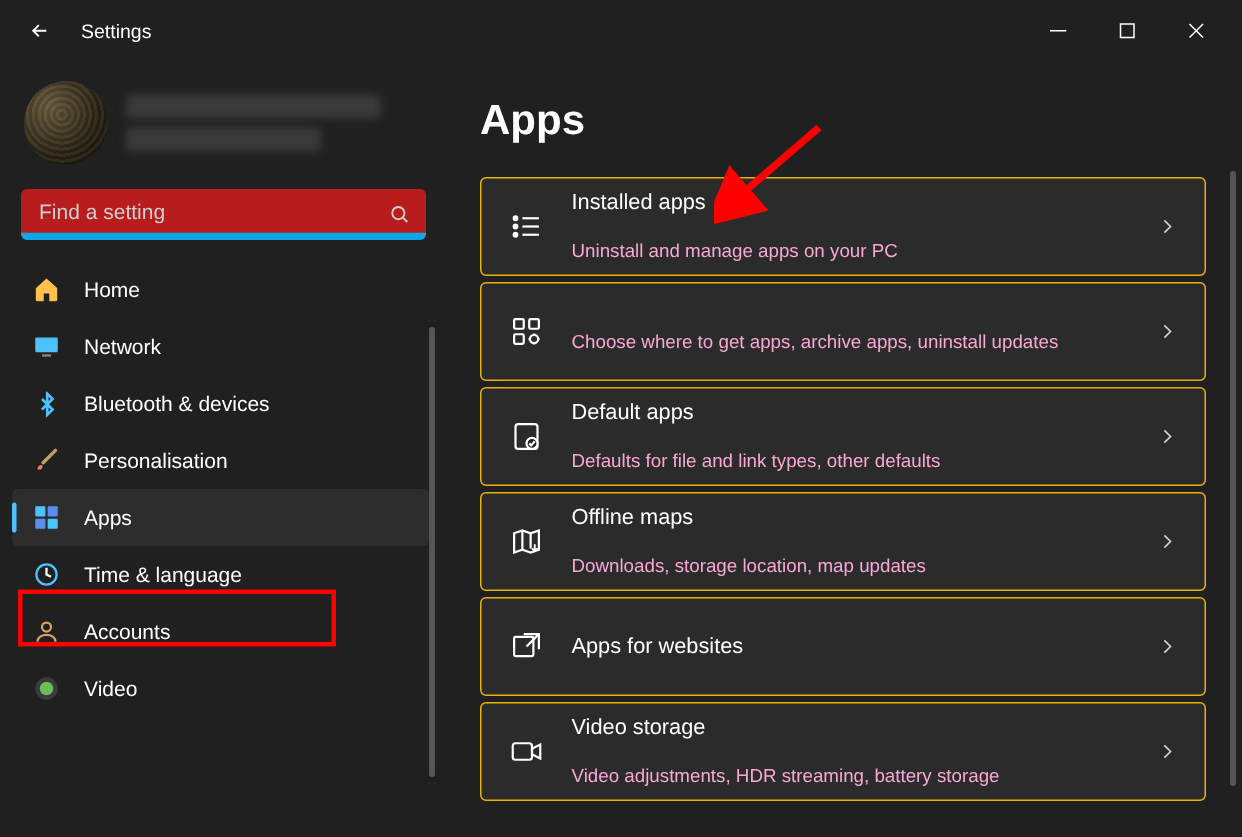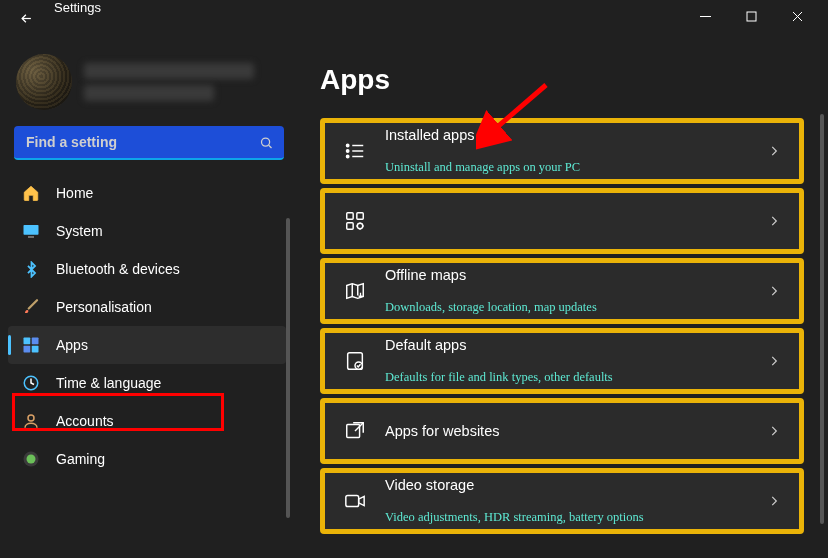--- a/index.html
+++ b/index.html
@@ -10,20 +10,21 @@
     color: #ffffff;
     font-family: "Segoe UI", Arial, sans-serif;
     font-size: 14px;
     overflow: hidden;
     position: relative;
   }
 
   
   .titlebar {
     display: flex;
+    align-items: center;
     height: 40px;
     padding: 0 8px;
   }
   .back-btn {
     width: 36px; height: 36px;
     display: flex; align-items: center; justify-content: center;
     color: #fff; font-size: 16px; cursor: pointer;
   }
   .title-label {
     font-size: 13px;
@@ -90,29 +91,28 @@
   .account-email { width: 130px; }
 
   
   .search-wrap {
     margin: 0 6px 14px 6px;
     position: relative;
   }
   .search {
     width: 100%;
     height: 34px;
-    background: #1d4ed8;
+    background: #b91c1c;
     border: none;
-    border-bottom: 2px solid #0ea5e9;
+    border-bottom: 5px solid #0ea5e9;
     border-radius: 4px;
     color: #cfcfcf;
     padding: 0 36px 0 12px;
     font-size: 14px;
     outline: none;
-    font-weight: bold;
   }
   .search::placeholder { color: #cfcfcf; }
   .search-icon {
     position: absolute; right: 10px; top: 50%; transform: translateY(-50%);
     color: #cfcfcf;
   }
 
   
   .nav {
     overflow-y: auto;
@@ -168,37 +168,37 @@
   }
 
   
   .cards {
     display: flex;
     flex-direction: column;
     gap: 4px;
   }
   .card {
     background: #2b2b2b;
-    border: 5px solid #eab308;
+    border: 1px solid #eab308;
     border-radius: 4px;
     height: 66px;
     display: flex;
     align-items: center;
     padding: 0 18px;
     cursor: pointer;
   }
   .card-icon {
     width: 24px; height: 24px;
     display:flex; align-items:center; justify-content:center;
     margin-right: 18px;
     color: #fff;
   }
   .card-text { flex: 1; min-width: 0; }
   .card-title { font-size: 14.5px; color: #fff; line-height: 1.25; }
-  .card-desc { font-size: 12.5px; color: #5eead4; line-height: 1.25; margin-top:16px;font-family:Liberation Serif, serif; }
+  .card-desc { font-size: 12.5px; color: #f9a8d4; line-height: 1.25; margin-top:16px; }
   .card-chevron { color: #cfcfcf; }
 
   
   .main-scroll {
     position: absolute;
     right: 4px; top: 74px;
     width: 4px; height: 410px;
     background: #555;
     border-radius: 2px;
   }
@@ -271,21 +271,21 @@
         </span>
         <span class="nav-label">Home</span>
       </div>
       <div class="nav-item">
         <span class="nav-icon">
           <svg width="18" height="18" viewBox="0 0 24 24">
               <rect x="2" y="4" width="20" height="13" rx="1" fill="#4cc2ff"></rect>
               <rect x="8" y="19" width="8" height="2" fill="#888"></rect>
             </svg>
         </span>
-        <span class="nav-label">System</span>
+        <span class="nav-label">Network</span>
       </div>
       <div class="nav-item">
         <span class="nav-icon">
           <svg width="17" height="17" viewBox="0 0 24 24" fill="none" stroke="#4cc2ff" stroke-width="2.5">
               <path d="M7 7l10 10-5 5V2l5 5L7 17"></path>
             </svg>
         </span>
         <span class="nav-label">Bluetooth &amp; devices</span>
       </div>
       <div class="nav-item">
@@ -326,21 +326,21 @@
         </span>
         <span class="nav-label">Accounts</span>
       </div>
       <div class="nav-item">
         <span class="nav-icon">
           <svg width="18" height="18" viewBox="0 0 24 24">
               <circle cx="12" cy="12" r="10" fill="#3a3a3a"></circle>
               <circle cx="12" cy="12" r="6" fill="#6bbf59"></circle>
             </svg>
         </span>
-        <span class="nav-label">Gaming</span>
+        <span class="nav-label">Video</span>
       </div>
     </div>
 
     <div class="side-scroll"></div>
   </div>
 
   <div class="main">
     <h1 class="page-title">Apps</h1>
 
     <div class="cards">
@@ -371,20 +371,40 @@
         <span class="card-icon">
           <svg width="22" height="22" viewBox="0 0 24 24" fill="none" stroke="currentColor" stroke-width="1.6">
               <rect x="3" y="3" width="7" height="7" rx="1"></rect>
               <rect x="14" y="3" width="7" height="7" rx="1"></rect>
               <rect x="3" y="14" width="7" height="7" rx="1"></rect>
               <circle cx="17.5" cy="17.5" r="3"></circle>
               <path d="M17.5 13.5v1M17.5 20.5v1M13.5 17.5h1M20.5 17.5h1"></path>
             </svg>
         </span>
         <div class="card-text">
+          <div class="card-desc">Choose where to get apps, archive apps, uninstall updates</div>
+        </div>
+        <span class="card-chevron">
+          <svg width="14" height="14" viewBox="0 0 24 24" fill="none" stroke="currentColor" stroke-width="2">
+              <path d="M9 5l7 7-7 7"></path>
+            </svg>
+        </span>
+      </div>
+
+      <div class="card">
+        <span class="card-icon">
+          <svg width="22" height="22" viewBox="0 0 24 24" fill="none" stroke="currentColor" stroke-width="1.6">
+              <rect x="4" y="3" width="16" height="18" rx="2"></rect>
+              <circle cx="16" cy="17" r="4" fill="#202020"></circle>
+              <path d="M14 17l1.5 1.5L18 15.5"></path>
+            </svg>
+        </span>
+        <div class="card-text">
+          <div class="card-title">Default apps</div>
+          <div class="card-desc">Defaults for file and link types, other defaults</div>
         </div>
         <span class="card-chevron">
           <svg width="14" height="14" viewBox="0 0 24 24" fill="none" stroke="currentColor" stroke-width="2">
               <path d="M9 5l7 7-7 7"></path>
             </svg>
         </span>
       </div>
 
       <div class="card">
         <span class="card-icon">
@@ -401,39 +421,20 @@
         <span class="card-chevron">
           <svg width="14" height="14" viewBox="0 0 24 24" fill="none" stroke="currentColor" stroke-width="2">
               <path d="M9 5l7 7-7 7"></path>
             </svg>
         </span>
       </div>
 
       <div class="card">
         <span class="card-icon">
           <svg width="22" height="22" viewBox="0 0 24 24" fill="none" stroke="currentColor" stroke-width="1.6">
-              <rect x="4" y="3" width="16" height="18" rx="2"></rect>
-              <circle cx="16" cy="17" r="4" fill="#202020"></circle>
-              <path d="M14 17l1.5 1.5L18 15.5"></path>
-            </svg>
-        </span>
-        <div class="card-text">
-          <div class="card-title">Default apps</div>
-          <div class="card-desc">Defaults for file and link types, other defaults</div>
-        </div>
-        <span class="card-chevron">
-          <svg width="14" height="14" viewBox="0 0 24 24" fill="none" stroke="currentColor" stroke-width="2">
-              <path d="M9 5l7 7-7 7"></path>
-            </svg>
-        </span>
-      </div>
-
-      <div class="card">
-        <span class="card-icon">
-          <svg width="22" height="22" viewBox="0 0 24 24" fill="none" stroke="currentColor" stroke-width="1.6">
               <rect x="3" y="5" width="14" height="14" rx="1"></rect>
               <path d="M10 3h11v11"></path>
               <path d="M21 3l-9 9"></path>
             </svg>
         </span>
         <div class="card-text">
           <div class="card-title">Apps for websites</div>
         </div>
         <span class="card-chevron">
           <svg width="14" height="14" viewBox="0 0 24 24" fill="none" stroke="currentColor" stroke-width="2">
@@ -444,21 +445,21 @@
 
       <div class="card">
         <span class="card-icon">
           <svg width="22" height="22" viewBox="0 0 24 24" fill="none" stroke="currentColor" stroke-width="1.6">
               <rect x="2" y="6" width="14" height="12" rx="2"></rect>
               <path d="M16 10l6-3v10l-6-3z"></path>
             </svg>
         </span>
         <div class="card-text">
           <div class="card-title">Video storage</div>
-          <div class="card-desc">Video adjustments, HDR streaming, battery options</div>
+          <div class="card-desc">Video adjustments, HDR streaming, battery storage</div>
         </div>
         <span class="card-chevron">
           <svg width="14" height="14" viewBox="0 0 24 24" fill="none" stroke="currentColor" stroke-width="2">
               <path d="M9 5l7 7-7 7"></path>
             </svg>
         </span>
       </div>
 
     </div>
 

